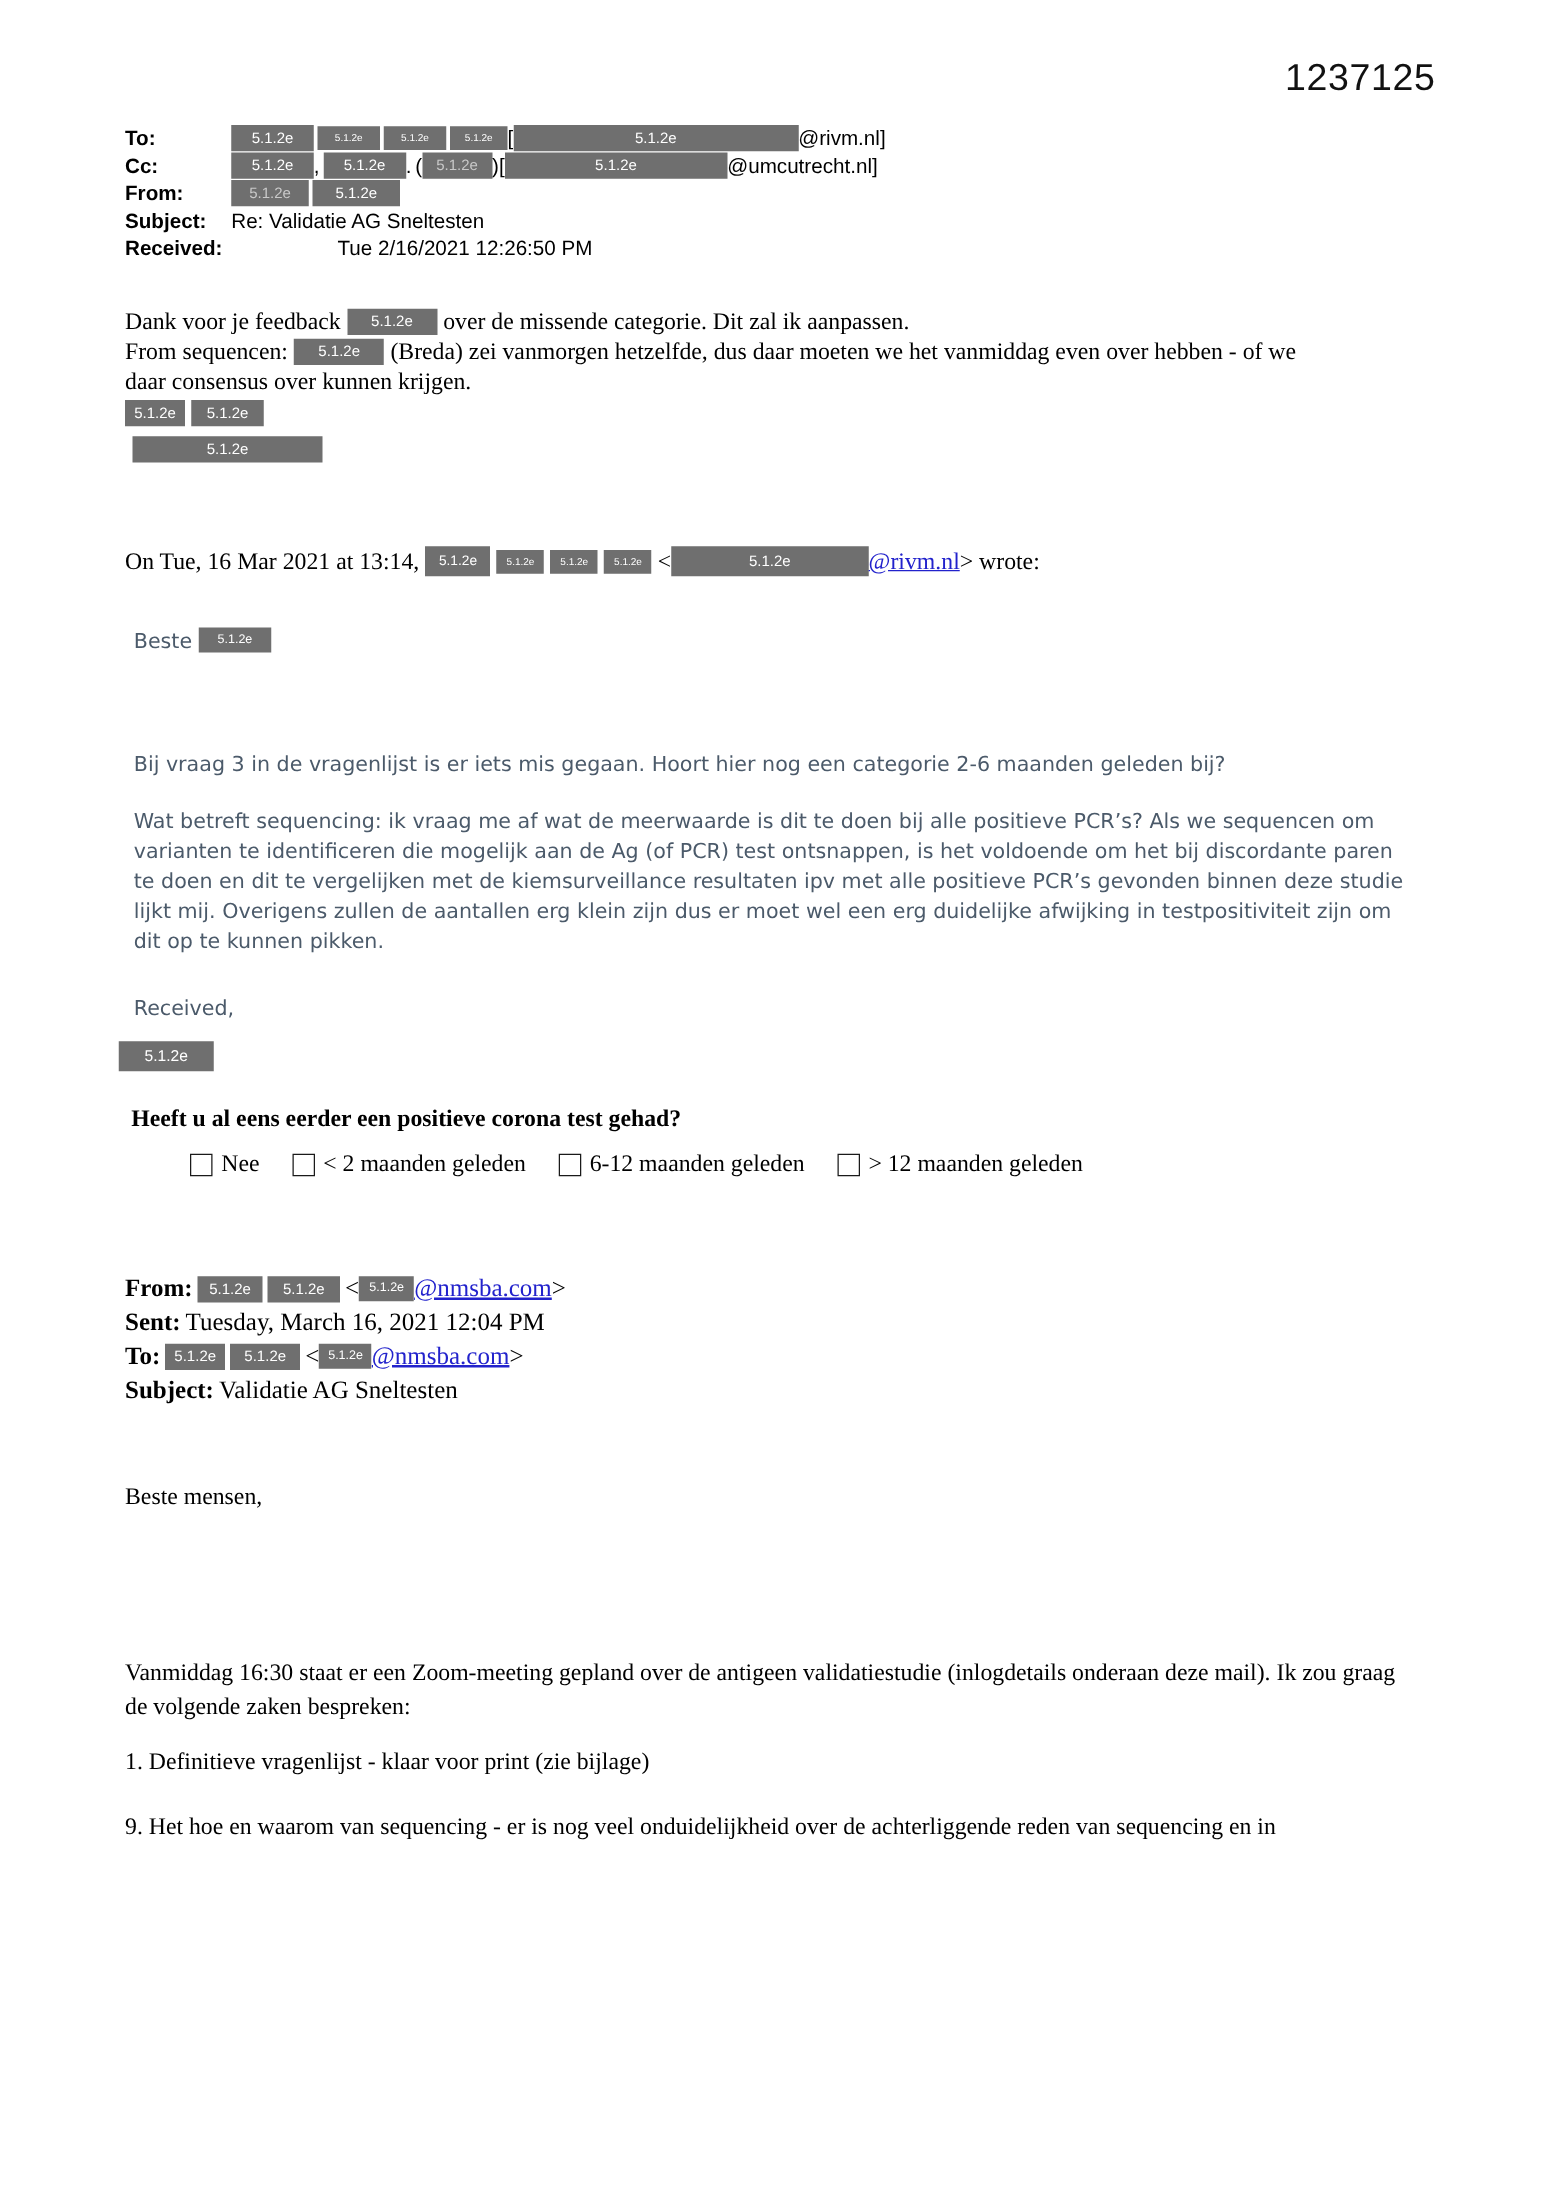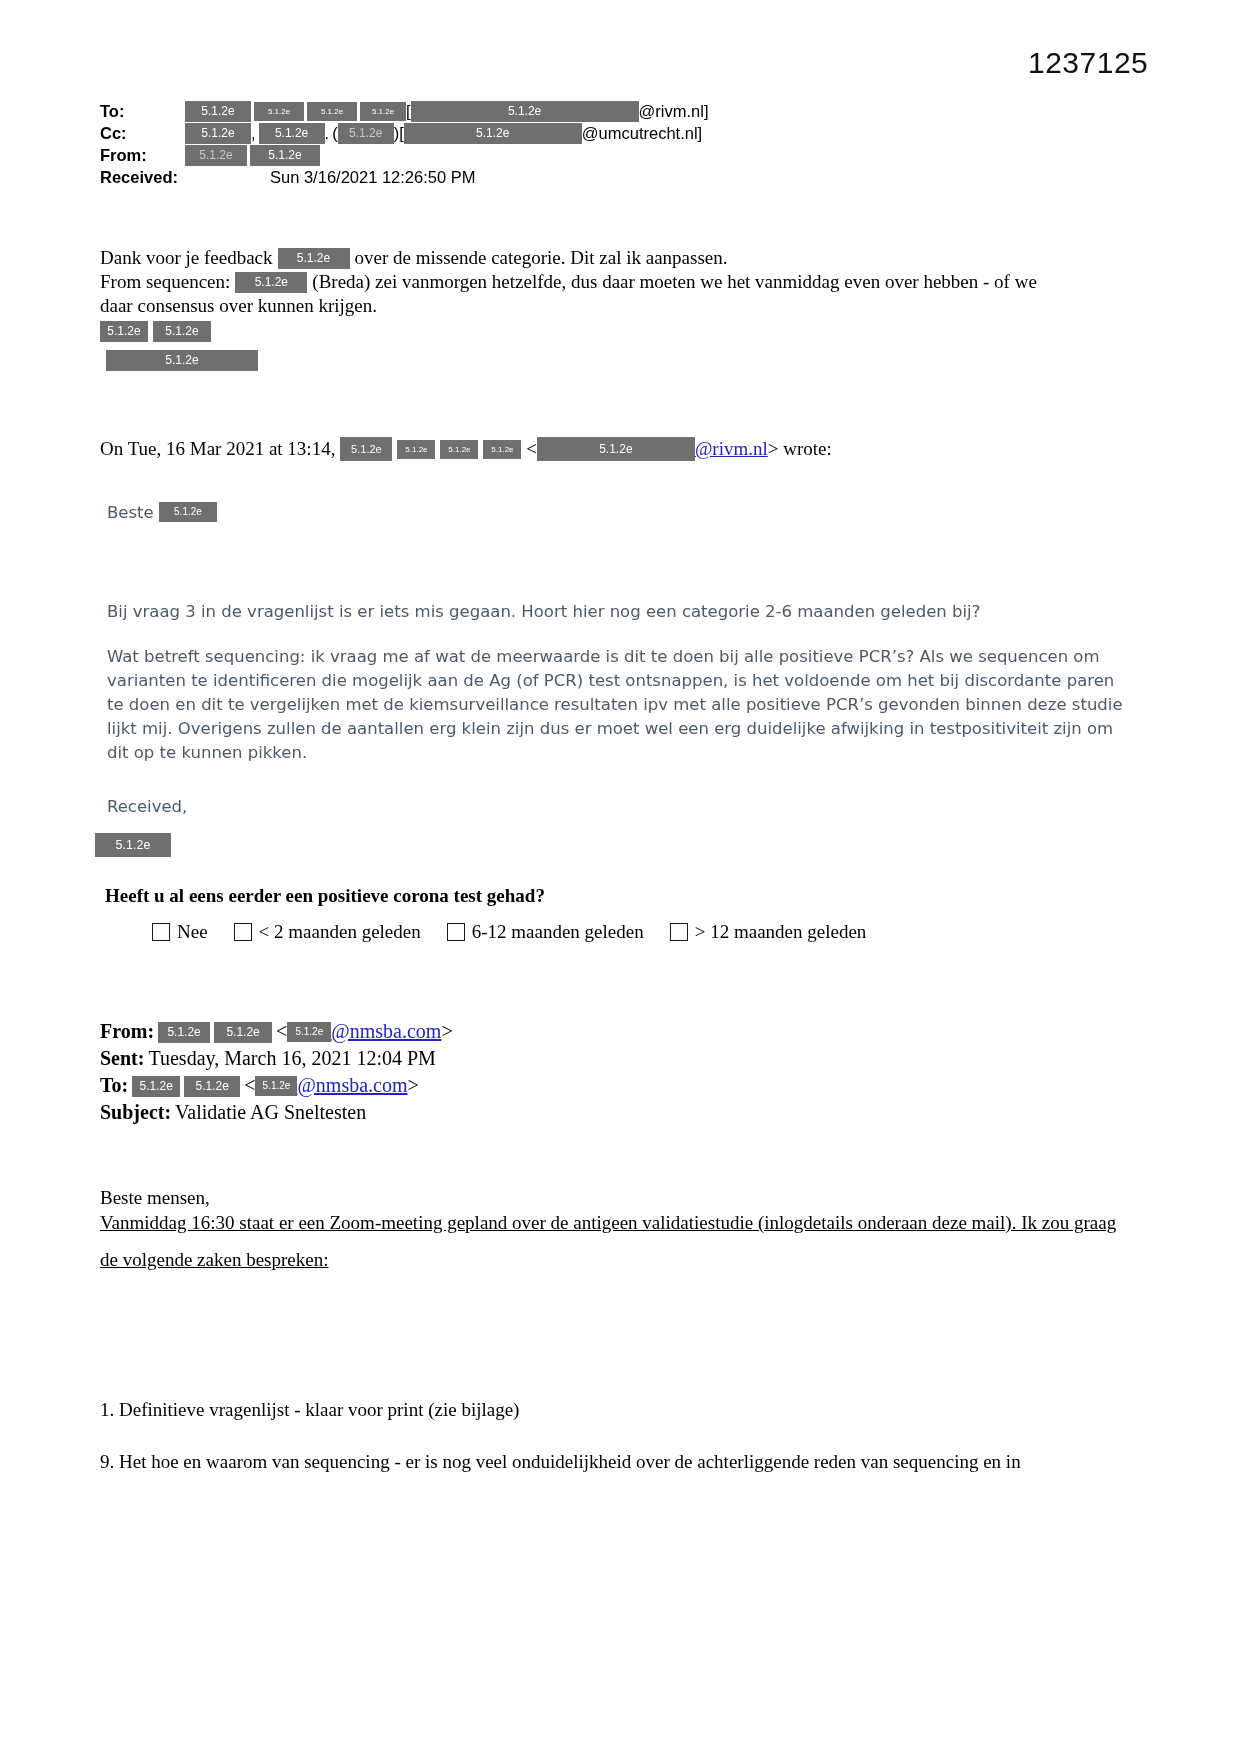--- a/index.html
+++ b/index.html
@@ -72,23 +72,26 @@
 
     <div class="h1row">
       <span class="hlabel">Cc:</span><span class="redact" style="width:66px">5.1.2e</span><span>,</span><span class="gap"></span><span class="redact" style="width:66px">5.1.2e</span><span>.</span><span class="gap"></span><span>(</span><span class="redact lt" style="width:56px">5.1.2e</span><span>)[</span><span class="redact" style="width:178px">5.1.2e</span><span>@umcutrecht.nl]</span>
     </div>
 
     <div class="h1row">
       <span class="hlabel">From:</span><span class="redact lt" style="width:62px">5.1.2e</span><span class="gap"></span><span class="redact" style="width:70px">5.1.2e</span>
     </div>
 
 
+    <div class="h1row">
+      <span class="hlabel">Subject:</span><span>Re: Validatie AG Sneltesten</span>
+    </div>
 
     <div class="h1row">
-      <span class="hlabel">Received:</span><span style="display:inline-block;width:85px"></span><span>Sun 3/16/2021 12:26:50 PM</span>
+      <span class="hlabel">Received:</span><span style="display:inline-block;width:85px"></span><span>Tue 2/16/2021 12:26:50 PM</span>
     </div>
   </div>
 
   <div class="abs serif" style="top:246px; left:100px; width:1010px;">
     <div>
       <span>Dank voor je feedback</span><span class="rgap"></span><span class="redact" style="width:72px">5.1.2e</span><span class="rgap"></span><span>over de missende categorie. Dit zal ik aanpassen.</span>
     </div>
     <div>
       <span>From sequencen:</span><span class="rgap"></span><span class="redact" style="width:72px">5.1.2e</span><span class="rgap"></span><span>(Breda) zei vanmorgen hetzelfde, dus daar moeten we het vanmiddag even over hebben - of we</span>
     </div>
@@ -152,19 +155,19 @@
     <div class="h2row">
       <b>To:</b><span class="gap"></span><span class="redact" style="width:48px">5.1.2e</span><span class="gap"></span><span class="redact" style="width:56px">5.1.2e</span><span class="gap"></span><span>&lt;</span><span class="redact r-md" style="width:42px">5.1.2e</span><span class="lnk">@nmsba.com</span><span>&gt;</span>
     </div>
     <div class="h2row">
       <b>Subject:</b><span class="gap"></span><span>Validatie AG Sneltesten</span>
     </div>
   </div>
 
   <div class="abs serif" style="top:1186px; left:100px;">Beste mensen,</div>
 
-  <div class="abs serif" style="top:1204px; left:100px; width:1038px; line-height:37px;text-decoration:underline;">Vanmiddag 16:30 staat er een Zoom-meeting gepland over de antigeen validatiestudie (inlogdetails onderaan deze mail). Ik zou graag de volgende zaken bespreken:</div>
+  <div class="abs serif" style="top:1325px; left:100px; width:1038px; line-height:27px;">Vanmiddag 16:30 staat er een Zoom-meeting gepland over de antigeen validatiestudie (inlogdetails onderaan deze mail). Ik zou graag de volgende zaken bespreken:</div>
 
   <div class="abs serif" style="top:1398px; left:100px;">1. Definitieve vragenlijst - klaar voor print (zie bijlage)</div>
 
   <div class="abs serif" style="top:1450px; left:100px; width:1045px;">9. Het hoe en waarom van sequencing - er is nog veel onduidelijkheid over de achterliggende reden van sequencing en in</div>
 
 </div>
 
 </body></html>

